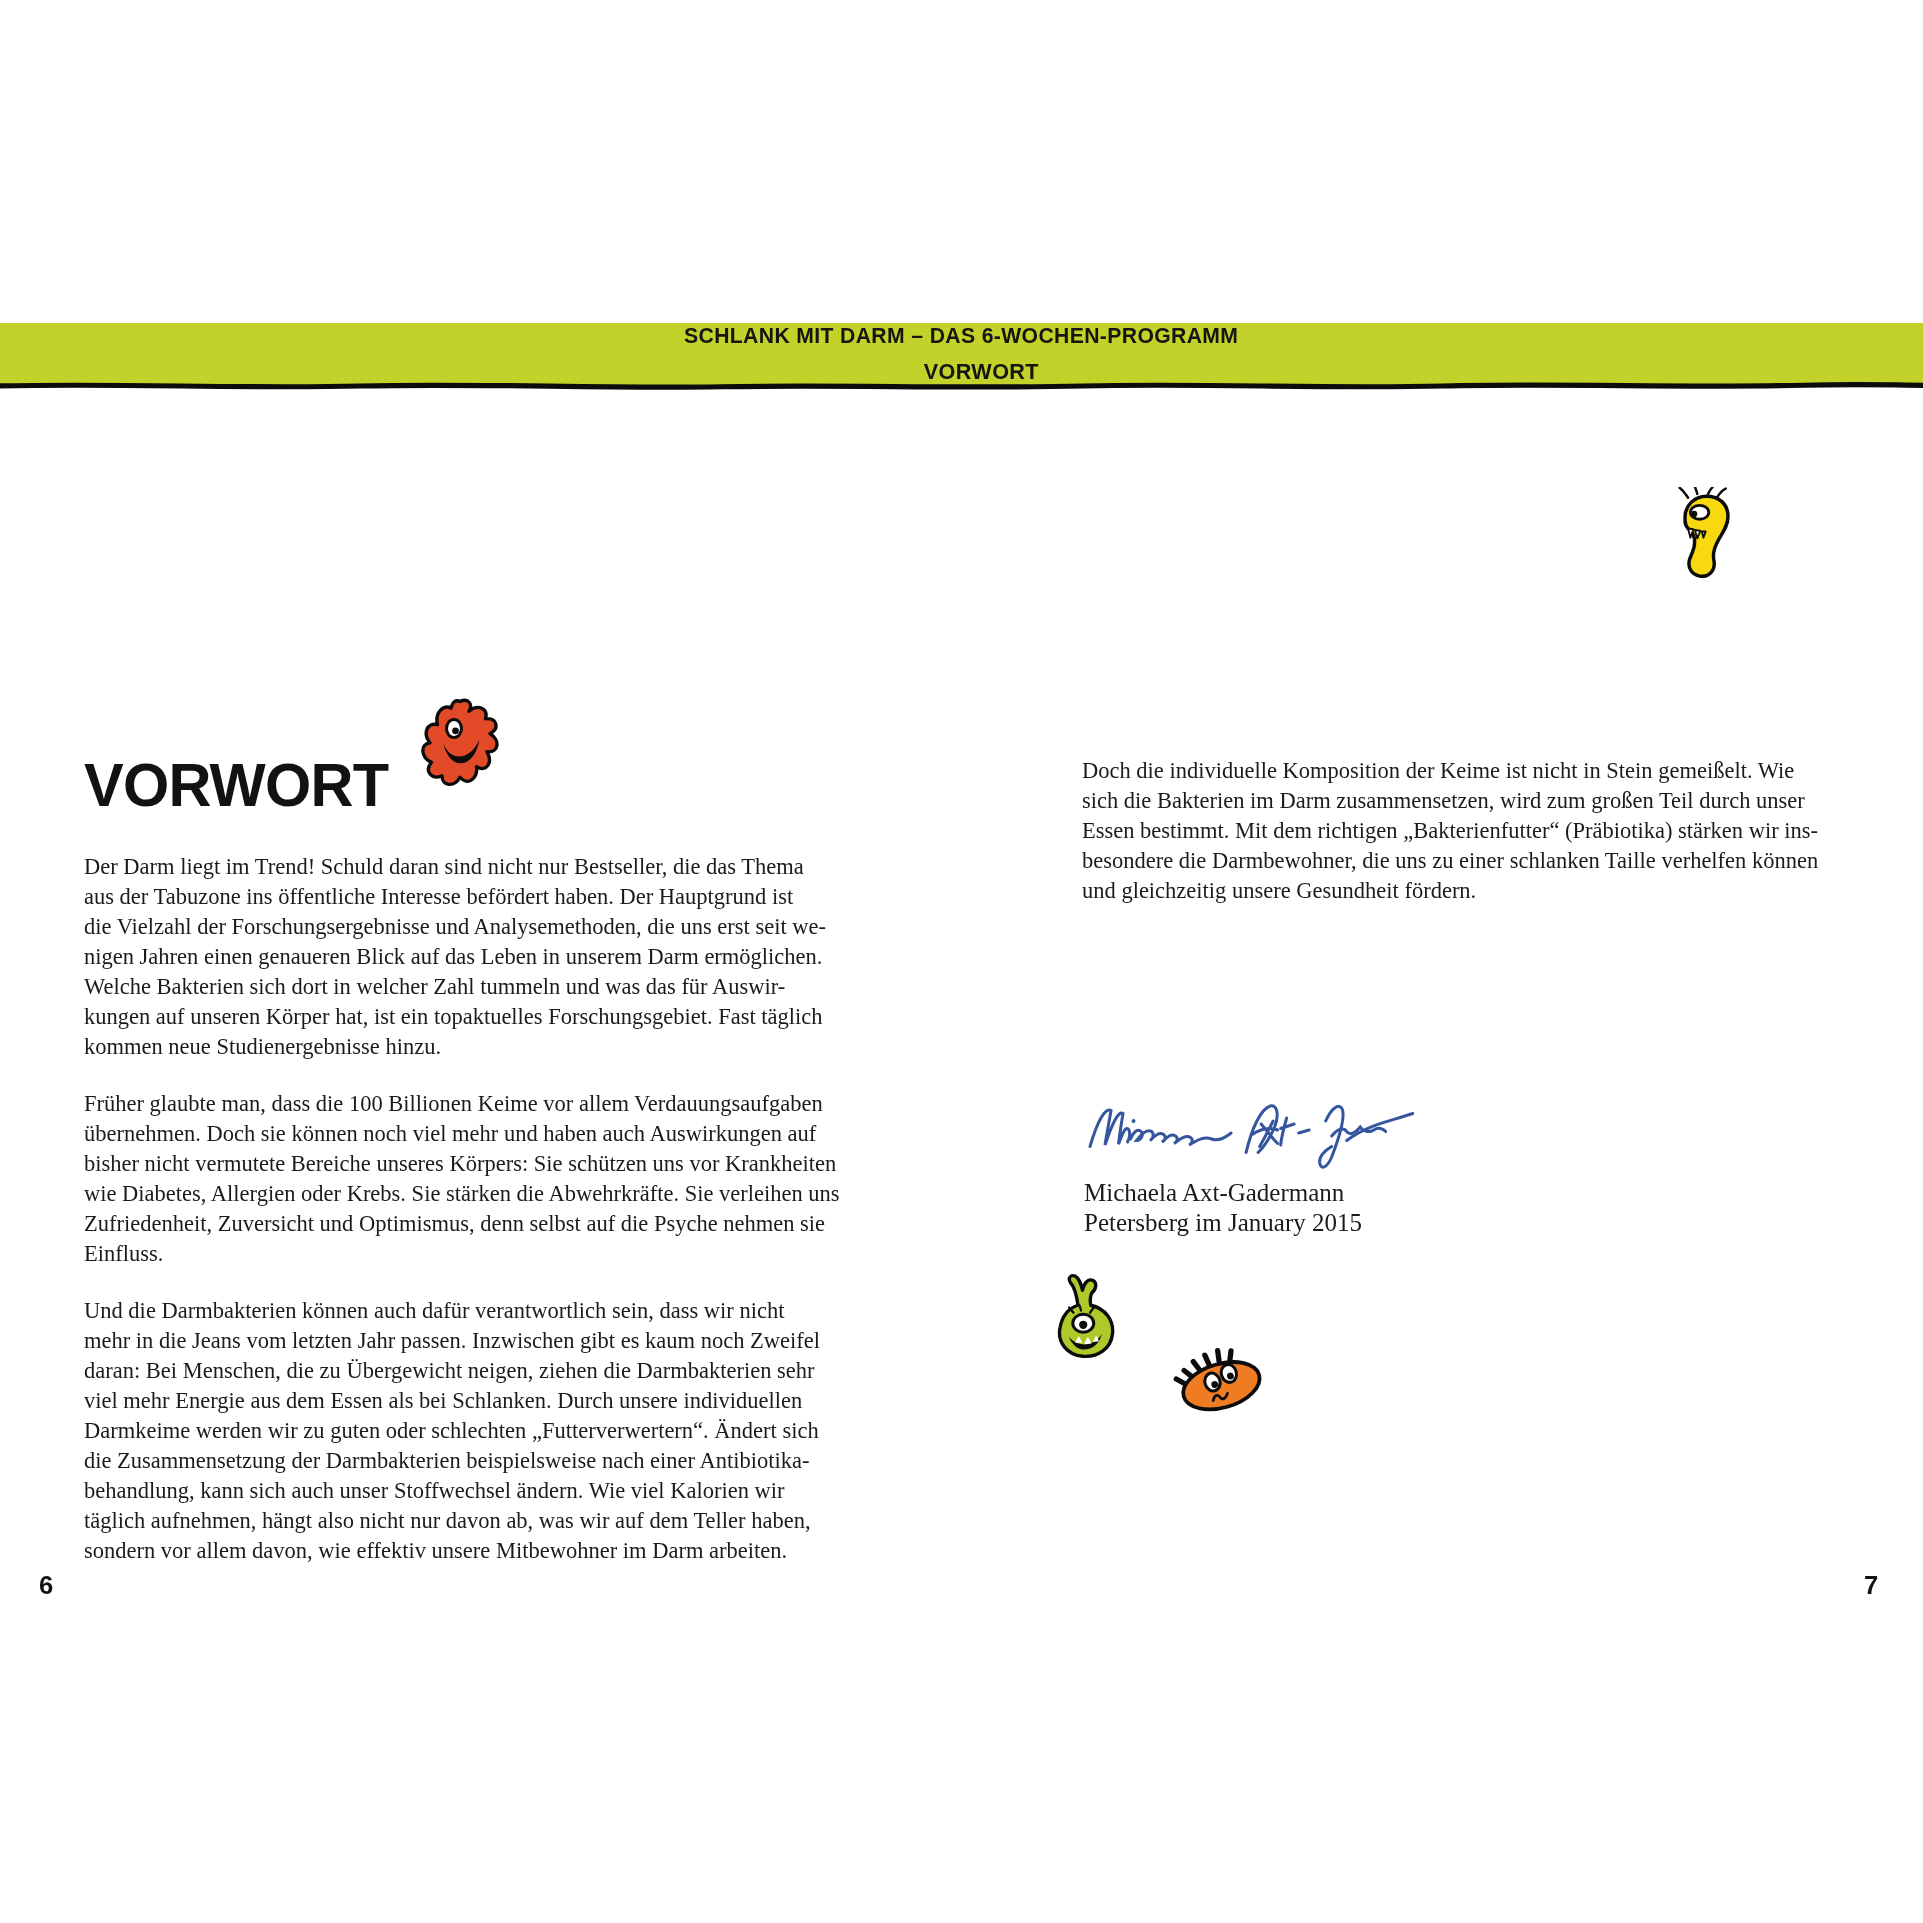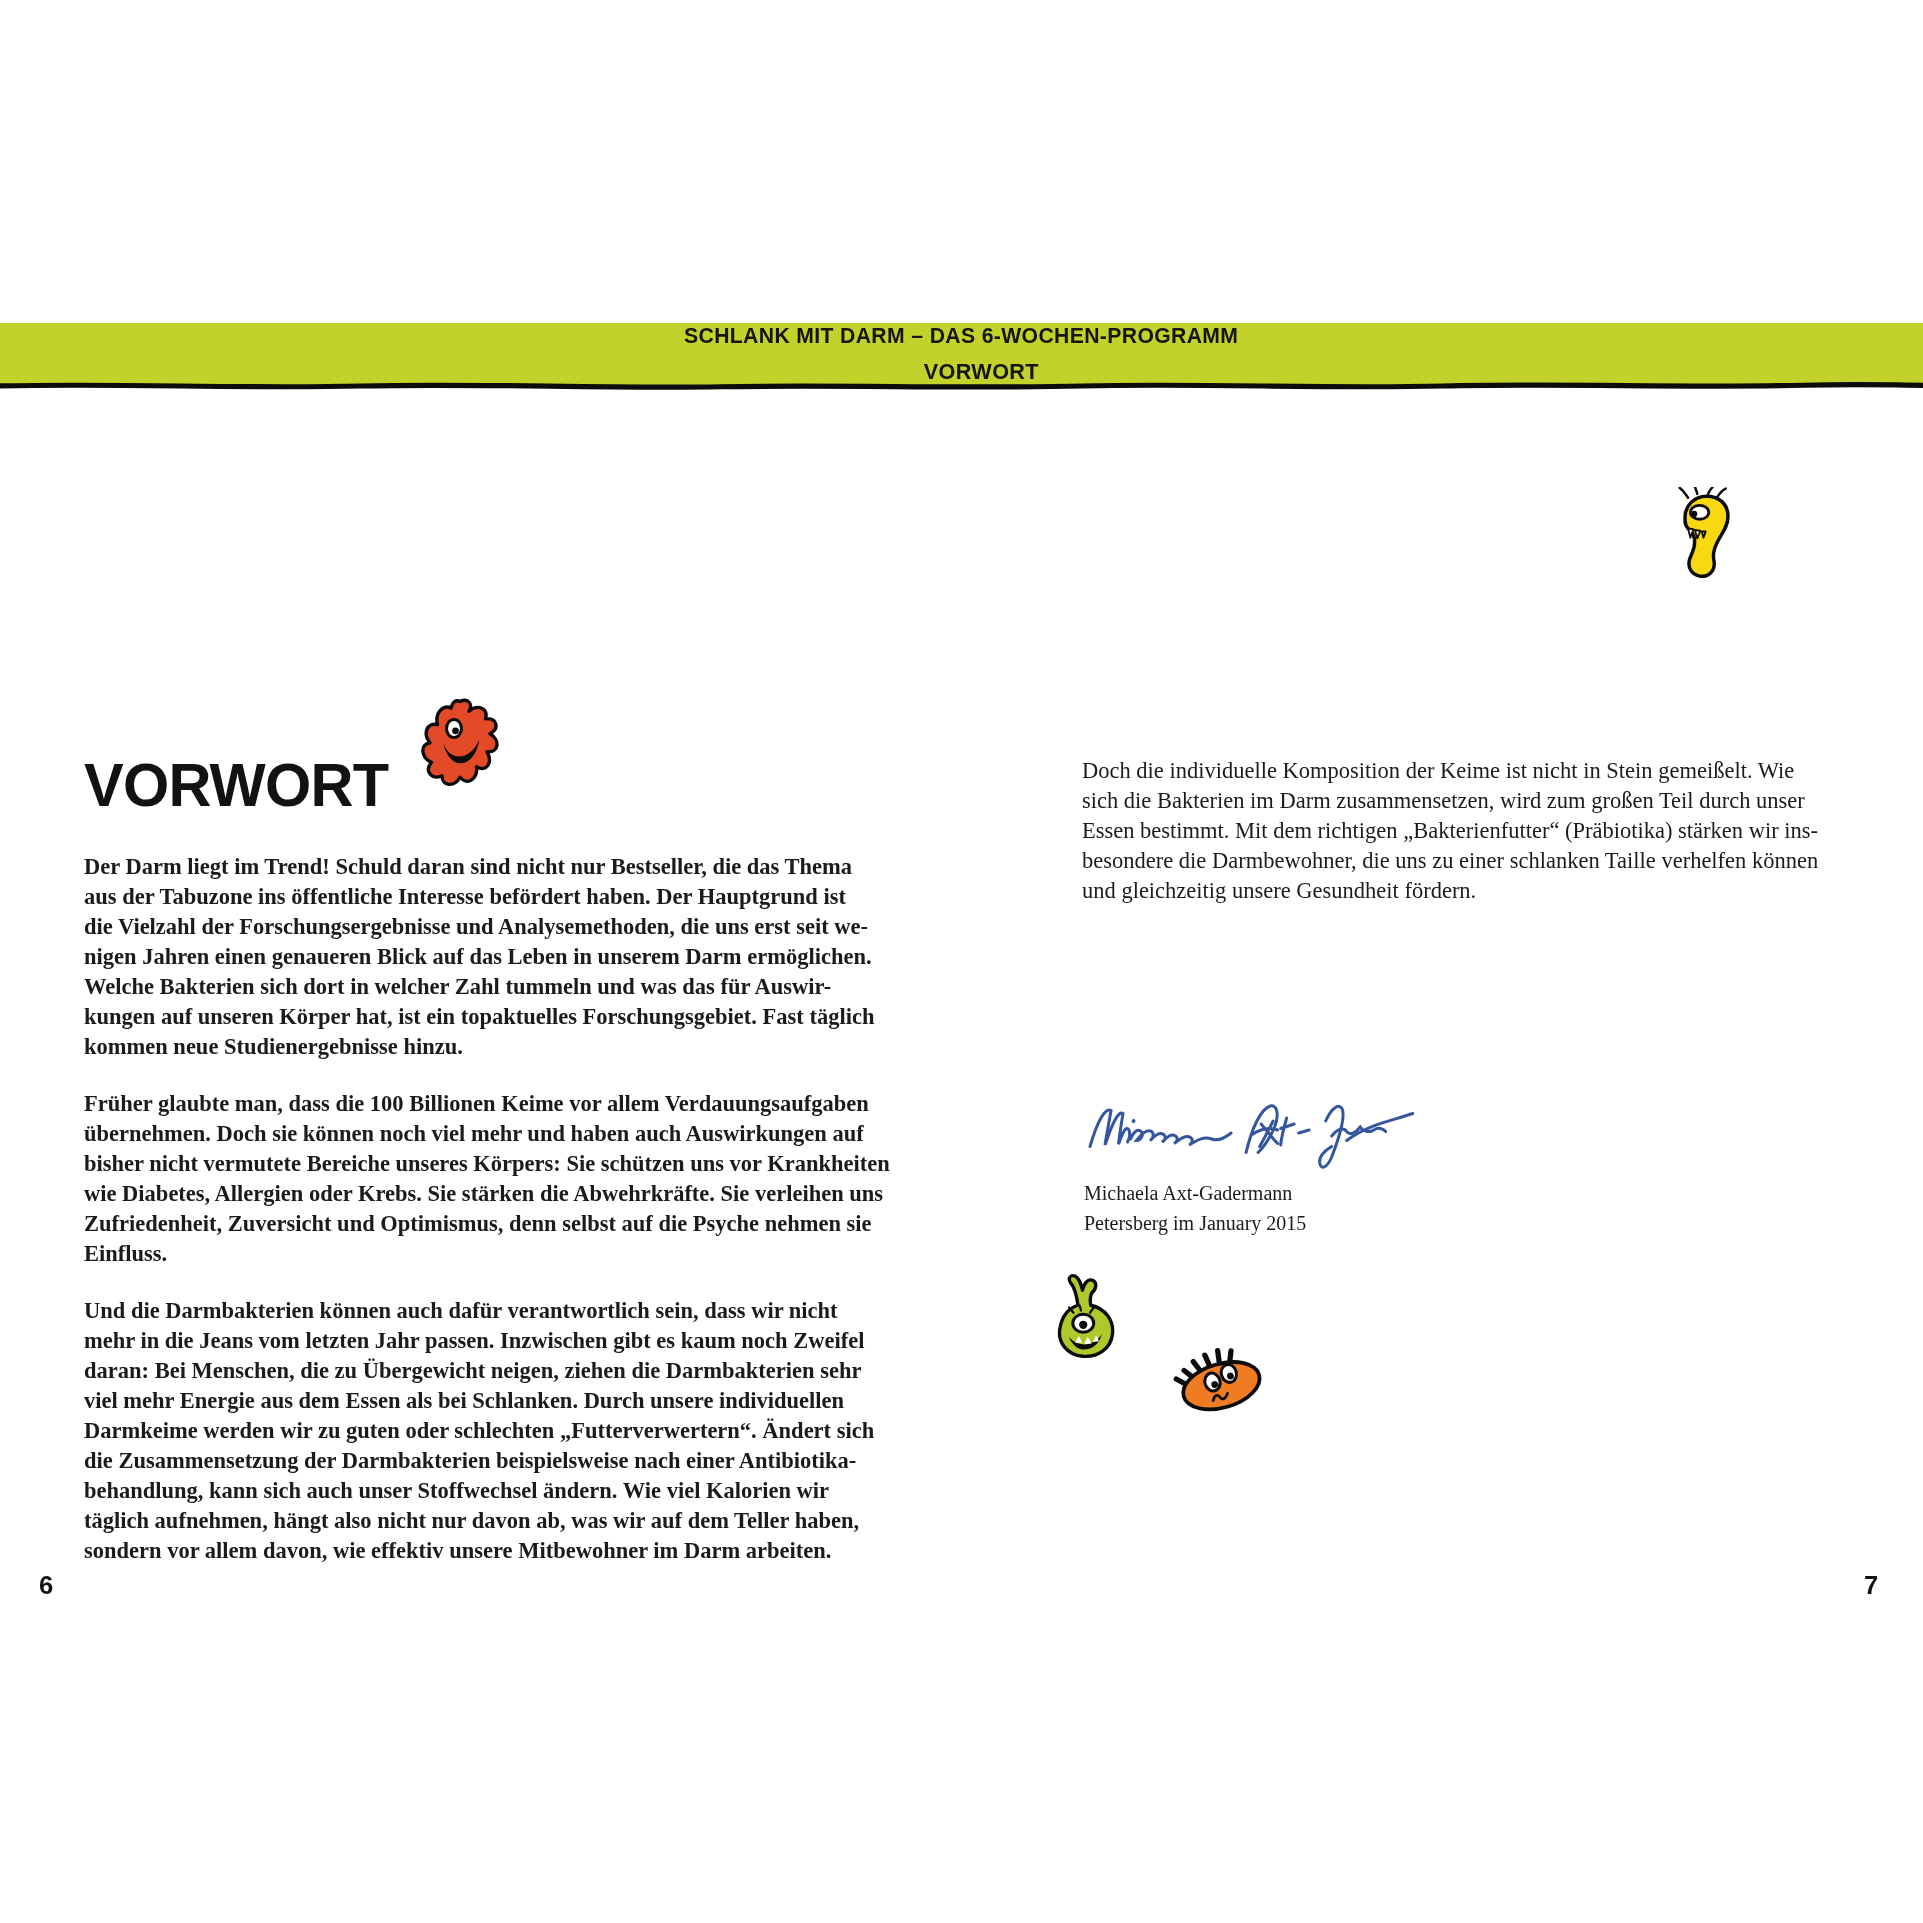--- a/index.html
+++ b/index.html
@@ -25,37 +25,37 @@
   .runhead.right{transform:scaleX(.96);transform-origin:right center;}
 
   
   .page-title{
     position:absolute;left:84px;top:754px;margin:0;
     font-family:"Liberation Sans",sans-serif;font-weight:700;font-size:62px;
     line-height:1;color:#121212;letter-spacing:-0.8px;
     transform:scaleX(.96);transform-origin:left center;white-space:nowrap;
   }
   .body-col{position:absolute;color:#1b1b1b;}
-  .body-col.left{left:84px;top:852px;width:812px;font-weight:bold;}
+  .body-col.left{left:84px;top:852px;width:812px;}
   .body-col.right{left:1082px;top:756px;width:803px;}
   .para{
     font-family:"Liberation Serif",serif;font-size:22.5px;line-height:30px;
     margin:0 0 27px 0;white-space:pre-line;text-align:left;color:#1b1b1b;
   }
   .para.gap-lg{}
   .pagenum{
     position:absolute;font-family:"Liberation Sans",sans-serif;font-weight:700;
     font-size:25.6px;color:#121212;
   }
   .pagenum.n6{left:39px;top:1571px;}
   .pagenum.n7{left:1864px;top:1571px;}
 
   
   .signoff{position:absolute;left:1084px;top:1178px;
-    font-family:"Liberation Serif",serif;font-size:20px;line-height:30px;color:#1b1b1b;}
+    font-family:"Liberation Serif",serif;font-size:25px;line-height:30px;color:#1b1b1b;}
 
   
   .illus{position:absolute;}
 </style>
 </head>
 <body>
 
 <svg class="header-bar" viewBox="0 0 2560 96" preserveAspectRatio="none" aria-hidden="true">
   <rect x="0" y="0" width="2560" height="83" fill="#c3d22b"></rect>
   <path d="M0,84 C160,80 320,88 480,84 C640,80 800,88 960,85 C1120,82 1280,88 1440,84

